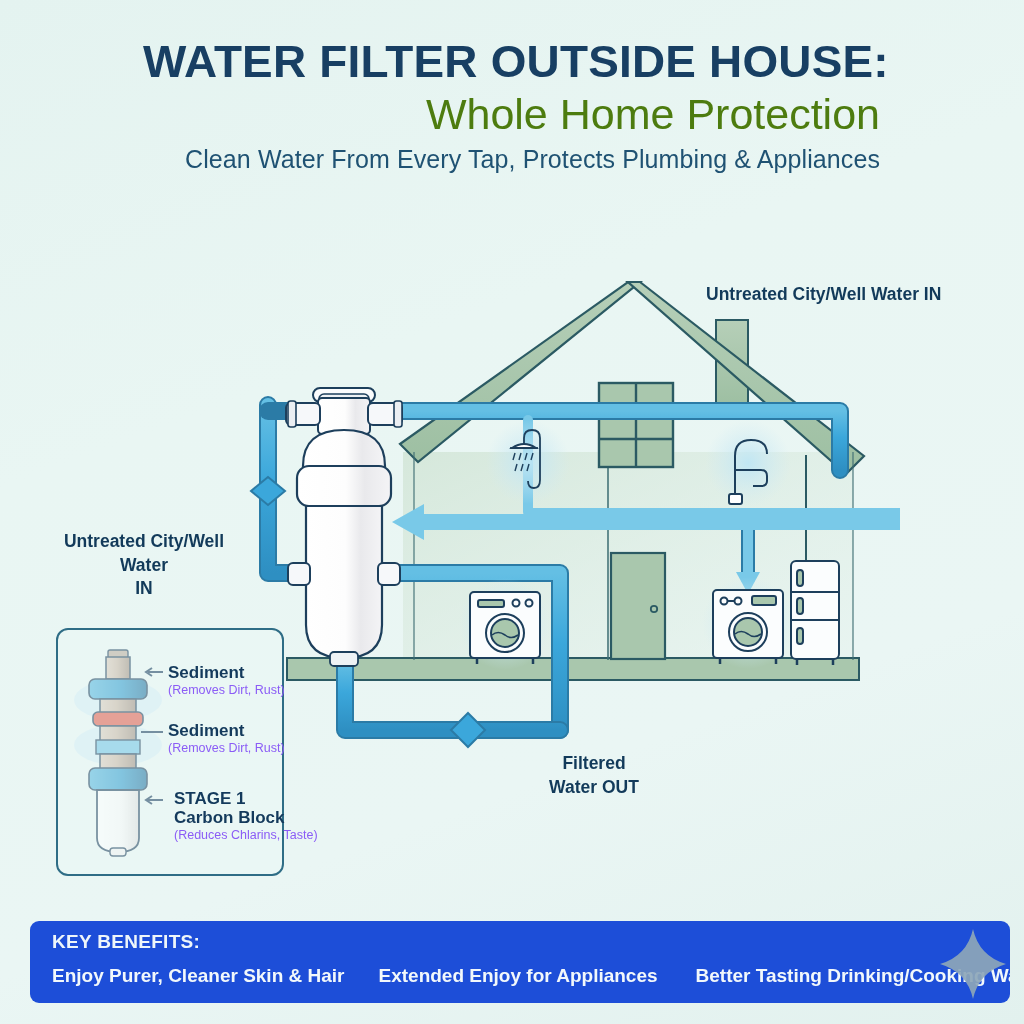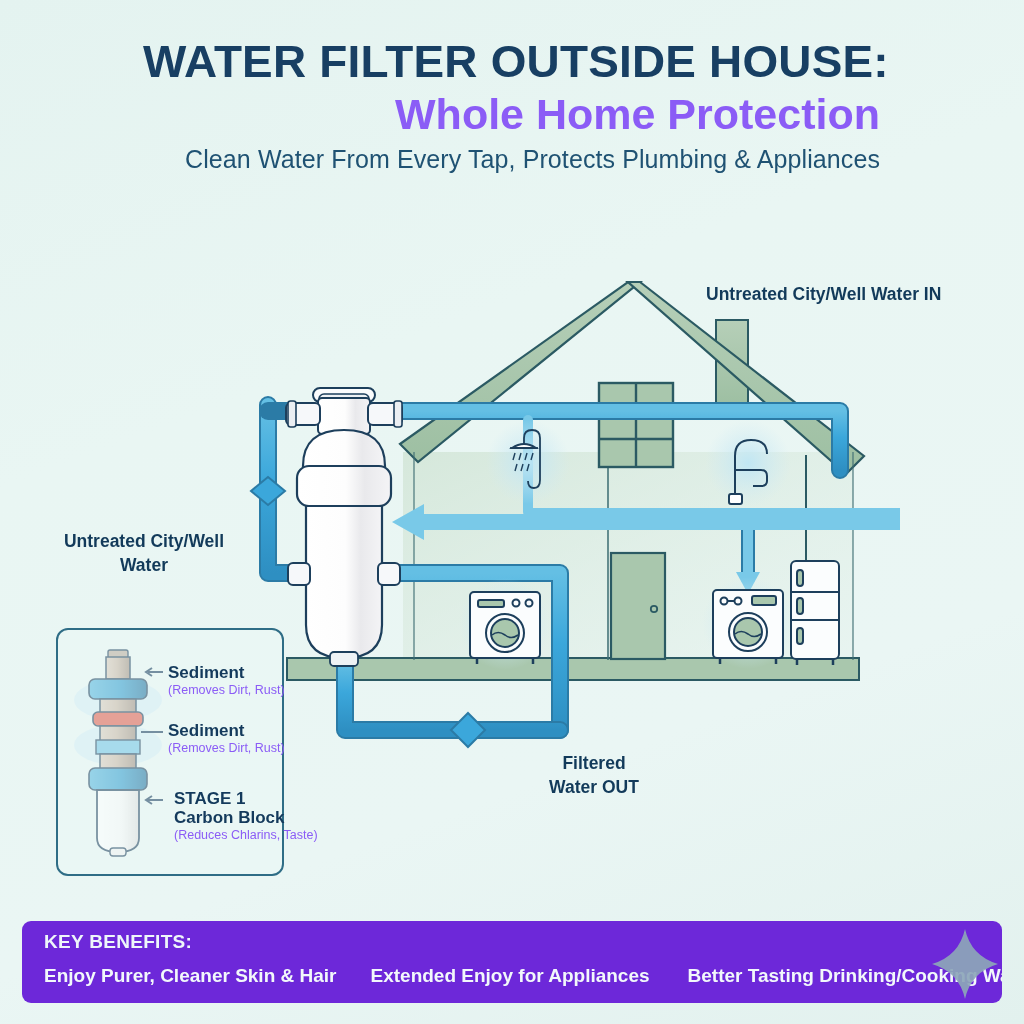--- a/index.html
+++ b/index.html
@@ -14,21 +14,21 @@
   
   .header{position:absolute;left:0;top:38px;width:880px;text-align:right;}
   .title-1{
     font-size:45px;font-weight:bold;letter-spacing:.2px;
     color:#183f63;line-height:1.06;
     text-transform:uppercase;
     font-family:"Liberation Sans", sans-serif;
     transform:scaleX(1.02);
   }
   .title-2{
-    font-size:43px;font-weight:bold;color:#8b5cf6;line-height:1.15;margin-top:4px;
+    font-size:43px;font-weight:normal;color:#4d7c0f;line-height:1.15;margin-top:4px;
   }
   .subtitle{
     margin-top:6px;font-size:25px;color:#1f5273;font-weight:400;letter-spacing:.1px;
   }
 
   
   .diagram{position:absolute;left:0;top:0;width:1024px;height:1024px;}
 
   
   .flow-label{
@@ -45,22 +45,22 @@
   }
   .legend-row{position:absolute;color:#143a5c;}
   .legend-title{font-size:17px;font-weight:bold;line-height:1.12;}
   .legend-sub{font-size:12.5px;font-weight:400;color:#8b5cf6;line-height:1.2;margin-top:1px;}
   #legend-r1{left:168px;top:663px;}
   #legend-r2{left:168px;top:721px;}
   #legend-r3{left:174px;top:789px;}
 
   
   .benefits{
-    position:absolute;left:22px;top:921px;width:980px;height:82px;
-    background:#6d28d9;border-radius:9px;overflow:hidden;
+    position:absolute;left:30px;top:921px;width:980px;height:82px;
+    background:#1d4ed8;border-radius:9px;overflow:hidden;
   }
   .benefits-title{
     position:absolute;left:22px;top:10px;color:#eef6fa;font-size:19px;font-weight:bold;letter-spacing:.3px;
   }
   .benefits-items{
     position:absolute;left:22px;top:44px;width:940px;
     display:flex;align-items:center;text-align:center;
   }
   .benefit{
     color:#f2f8fb;font-size:19px;font-weight:bold;white-space:nowrap;
@@ -315,20 +315,21 @@
         <path d="M163,732 L141,732"></path>
         <path d="M163,800 L146,800 M152,796 L146,800 L152,804"></path>
       </g>
     </g>
   </svg>
 
   <div class="flow-label" id="label-in-right">Untreated City/Well Water IN</div>
 
   <div class="flow-label" id="label-in-left">
     <div>Untreated City/Well Water</div>
+    <div>IN</div>
   </div>
 
   <div class="flow-label" id="label-out">
     <div>Filtered</div>
     <div>Water OUT</div>
   </div>
 
   <div class="legend-box"></div>
 
   <div class="legend-row" id="legend-r1">

